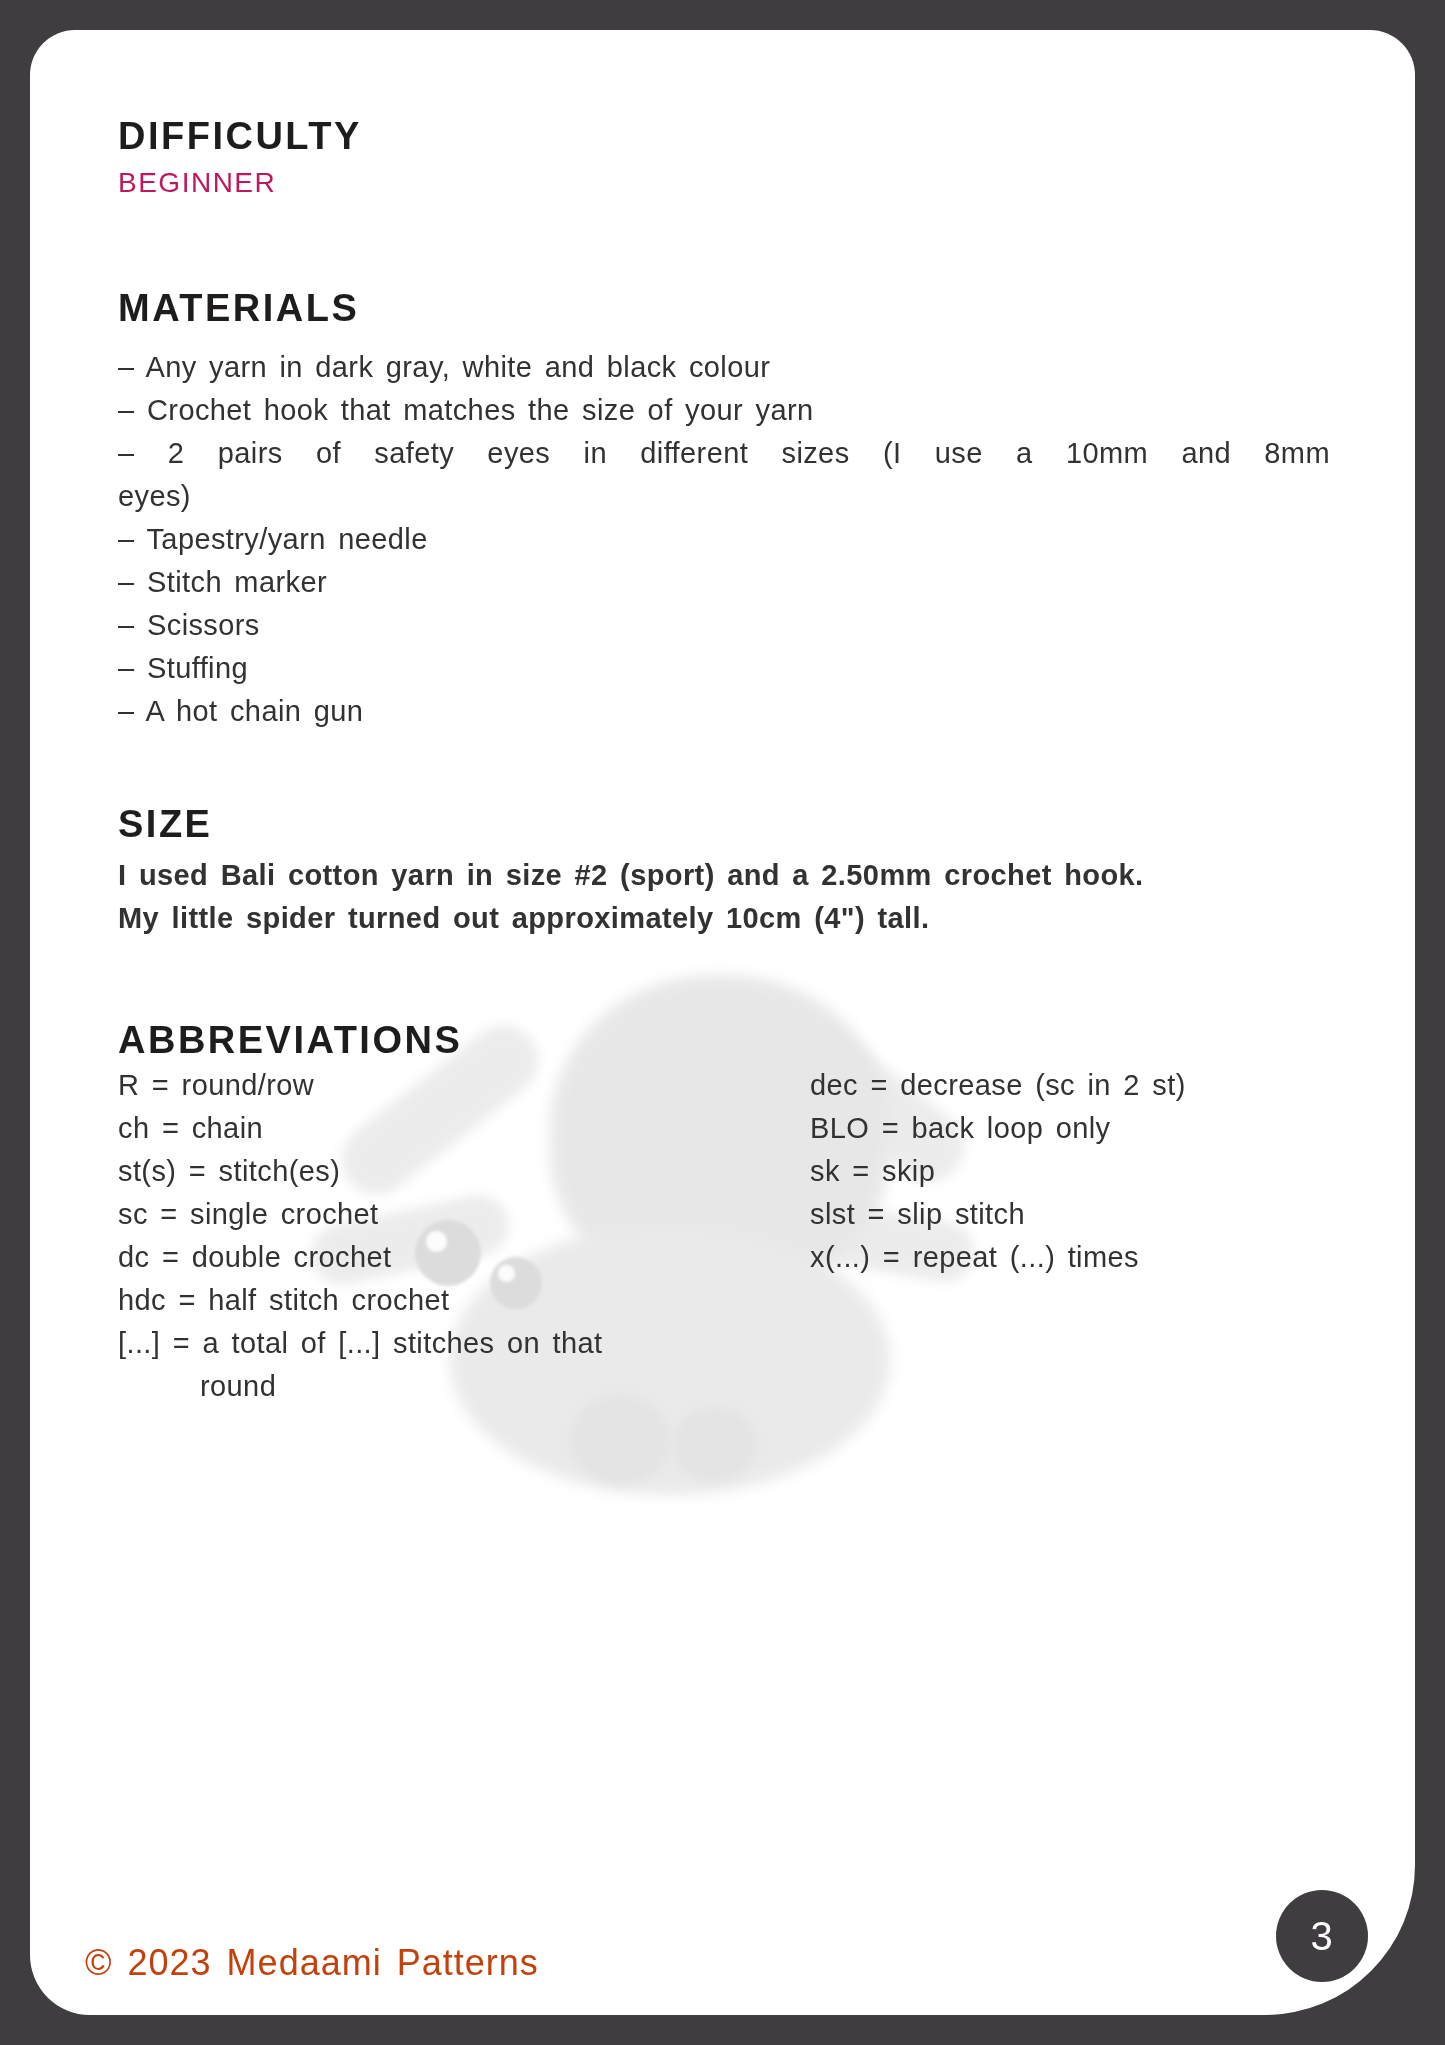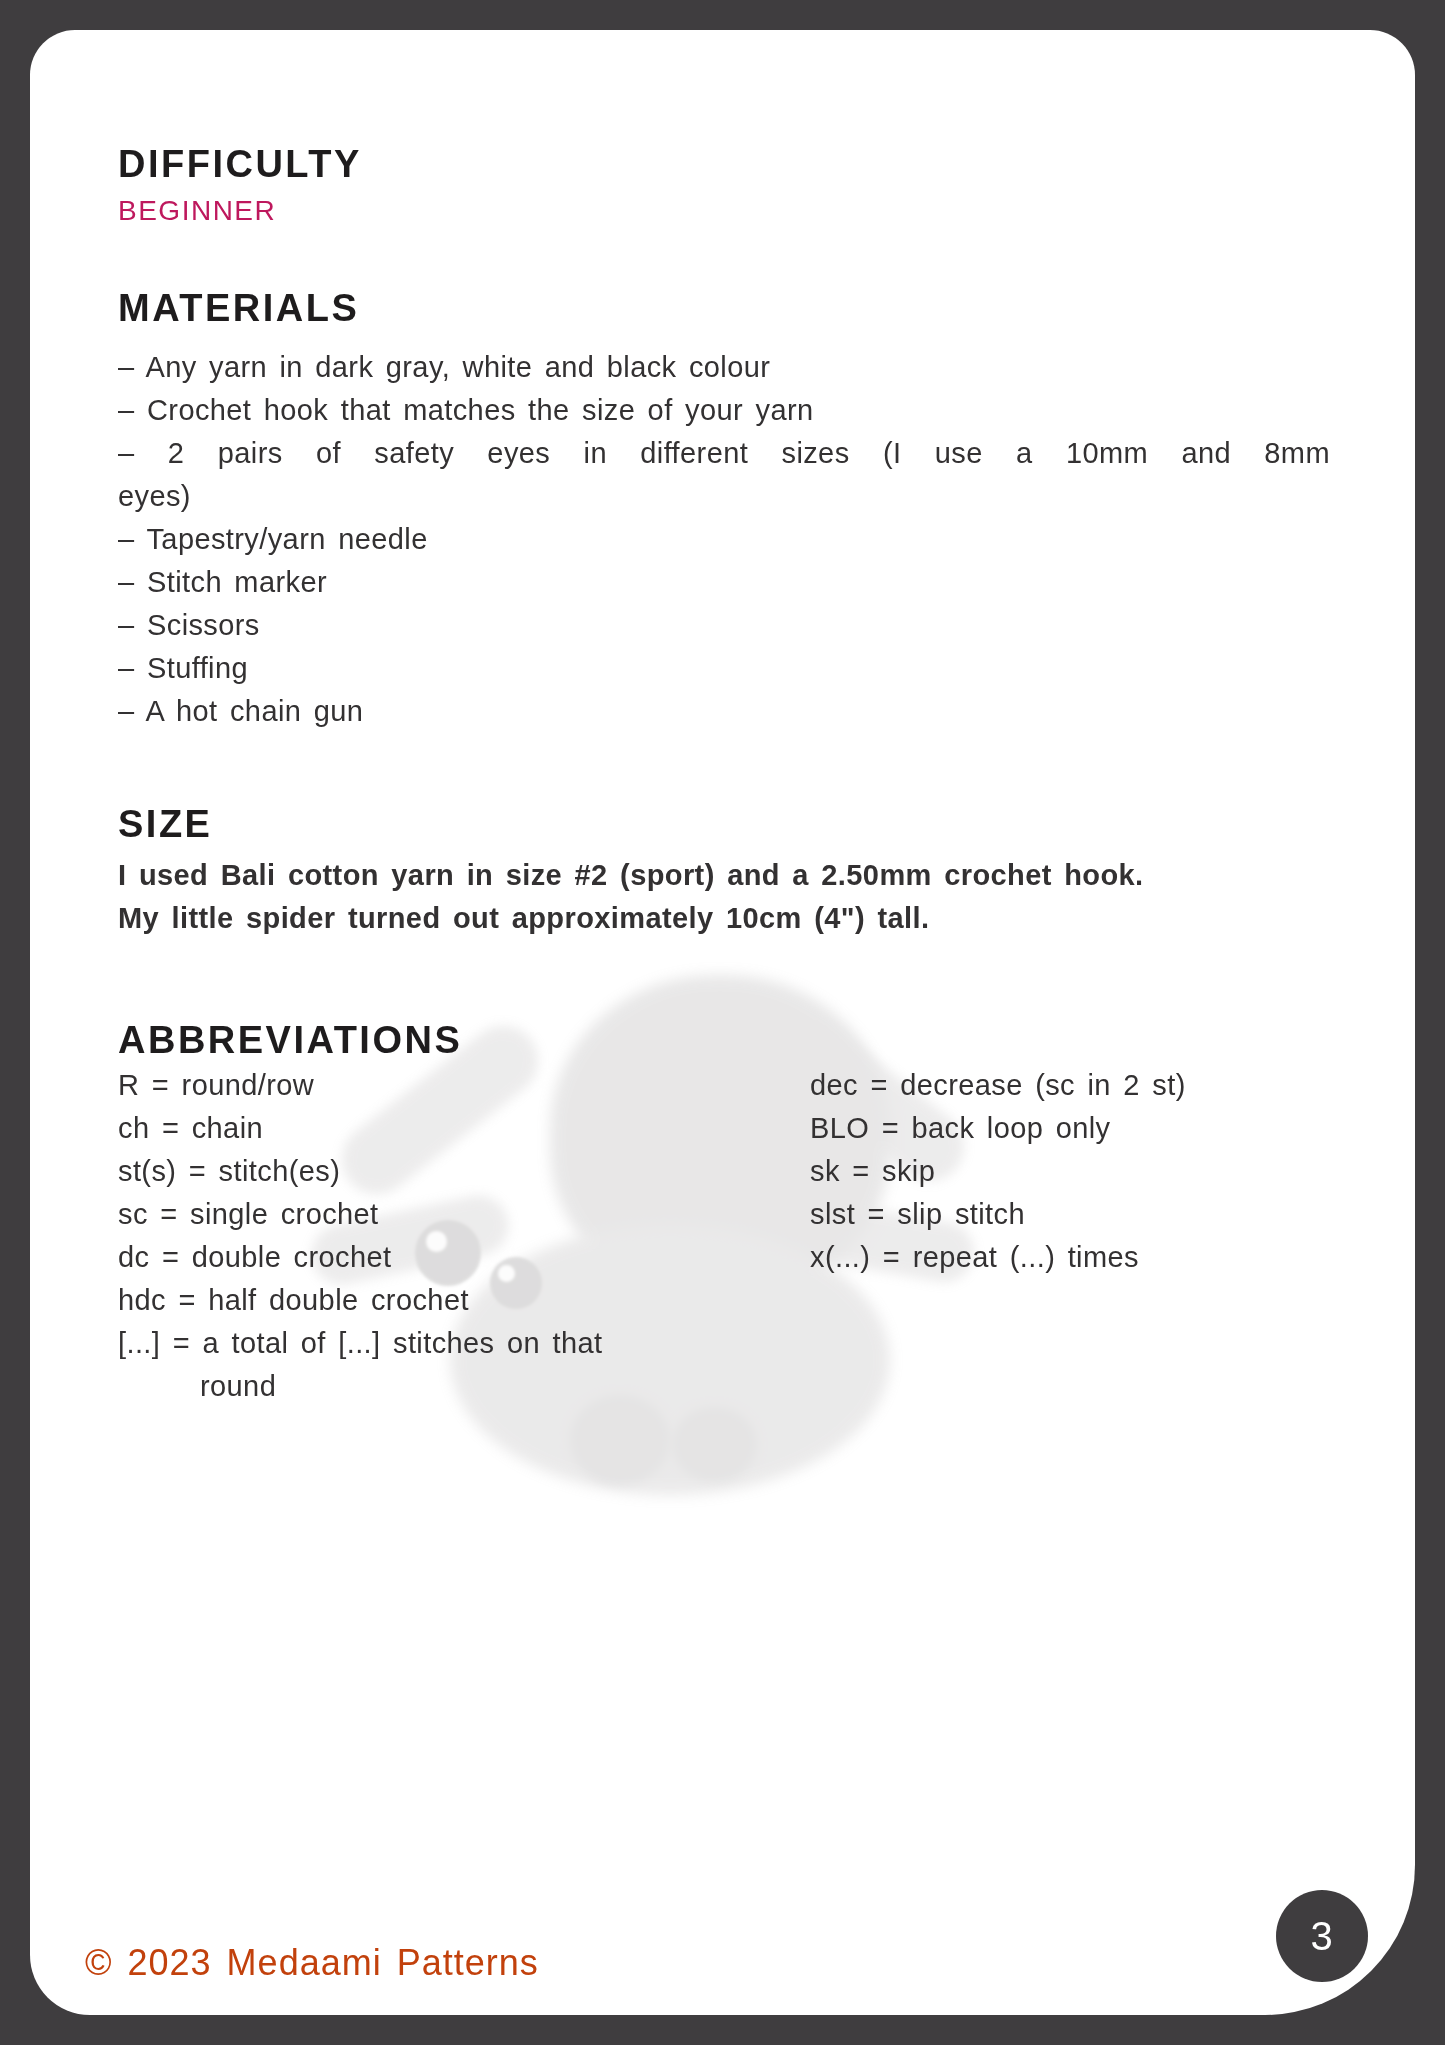--- a/index.html
+++ b/index.html
@@ -21,21 +21,21 @@
   .sp-eye2{left:170px;top:332px;width:52px;height:52px;background:#5a5758;border-radius:50%;filter:blur(1.5px);}
   .sp-eye1 span,.sp-eye2 span{position:absolute;left:16%;top:16%;width:32%;height:32%;background:#f4f2f3;border-radius:50%;display:block;}
   .sp-foot1{left:250px;top:470px;width:100px;height:90px;background:#7f7c7d;border-radius:50%;filter:blur(5px);}
   .sp-foot2{left:352px;top:482px;width:85px;height:75px;background:#7f7c7d;border-radius:50%;filter:blur(5px);}
 
   
   .sec{position:absolute;left:88px;}
   .h{font-size:38px;font-weight:bold;letter-spacing:2.5px;color:#1e1c1d;line-height:44px;}
   .body-line{font-size:29px;line-height:43px;color:#333132;letter-spacing:0.4px;word-spacing:4px;white-space:nowrap;}
 
-  .sec-difficulty{top:84px;margin-top:28px;}
+  .sec-difficulty{top:84px;}
   .sub{margin-top:8px;font-size:28px;letter-spacing:1.5px;color:#be185d;line-height:34px;}
 
   .sec-materials{top:256px;width:1212px;}
   .mat-list{margin-top:16px;}
   .mat-list .justify{white-space:normal;text-align:justify;text-align-last:justify;}
 
   .sec-size{top:772px;width:1212px;}
   .size-par{margin-top:8px;font-weight:bold;}
 
   .sec-abbrev{top:988px;width:1212px;position:absolute;}
@@ -106,21 +106,21 @@
 
     <div class="sec sec-abbrev">
       <div class="h">ABBREVIATIONS</div>
       <div class="abbrev-cols">
         <div class="col-left">
           <div class="body-line">R = round/row</div>
           <div class="body-line">ch = chain</div>
           <div class="body-line">st(s) = stitch(es)</div>
           <div class="body-line">sc = single crochet</div>
           <div class="body-line">dc = double crochet</div>
-          <div class="body-line">hdc = half double crochet</div>
+          <div class="body-line">hdc = half stitch crochet</div>
           <div class="body-line">[...] = a total of [...] stitches on that</div>
           <div class="body-line indent">round</div>
         </div>
         <div class="col-right">
           <div class="body-line">dec = decrease (sc in 2 st)</div>
           <div class="body-line">BLO = back loop only</div>
           <div class="body-line">sk = skip</div>
           <div class="body-line">slst = slip stitch</div>
           <div class="body-line">x(...) = repeat (...) times</div>
         </div>

